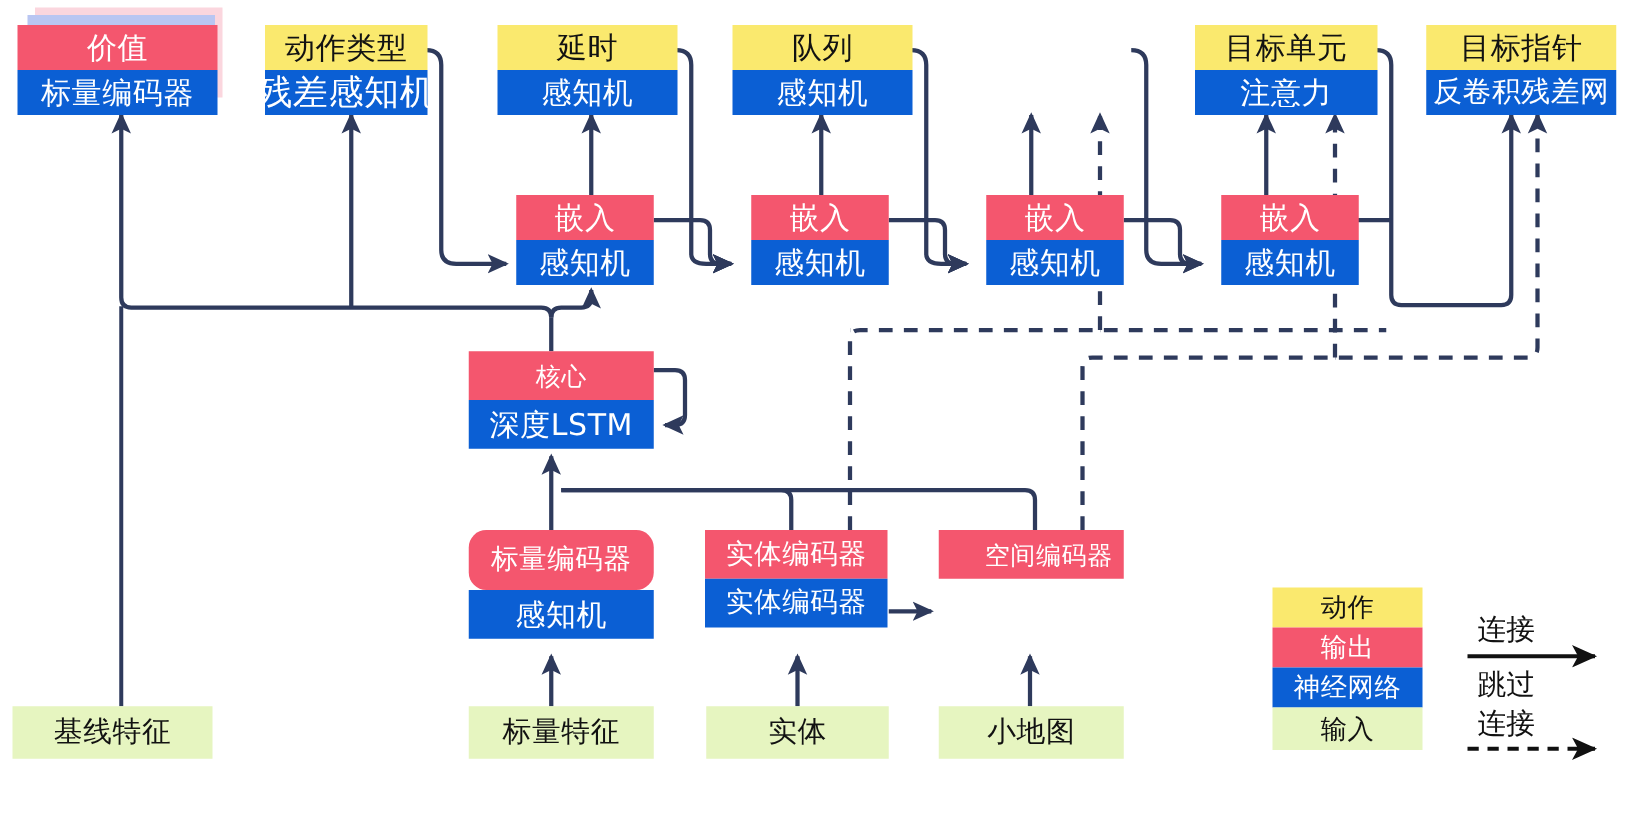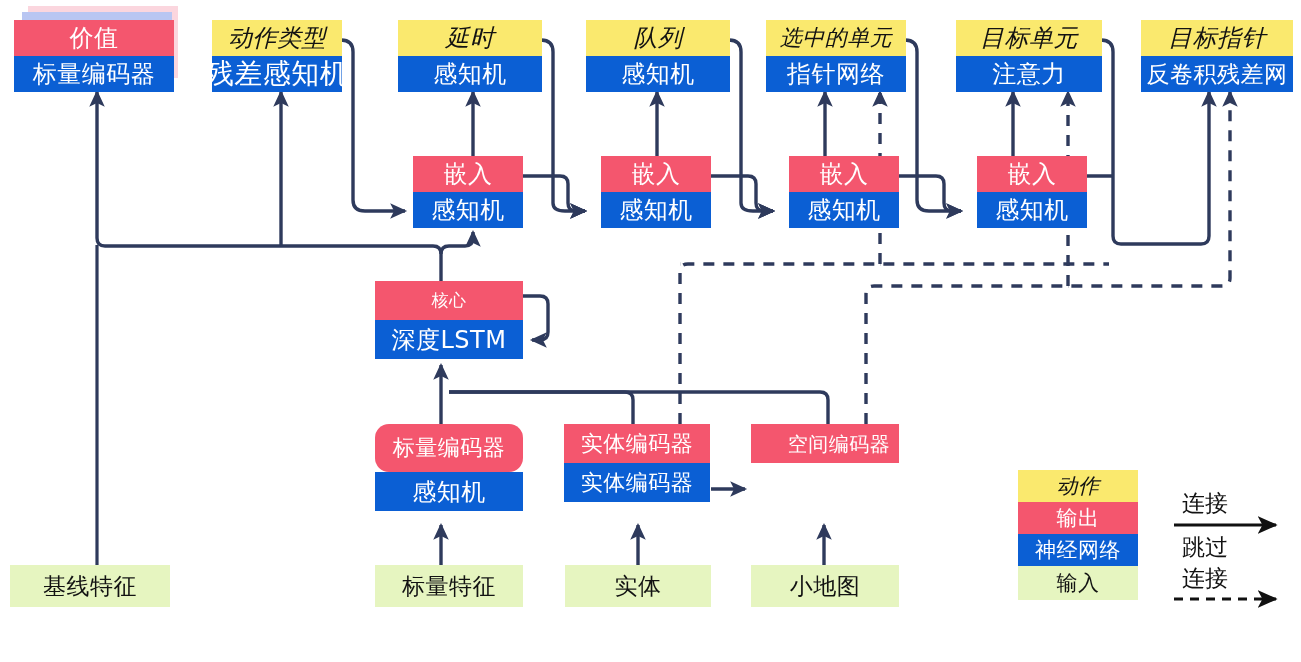--- a/index.html
+++ b/index.html
@@ -2,21 +2,21 @@
 <html><head>
 <meta charset="utf-8">
 <style>
   html,body{margin:0;padding:0;background:#ffffff;}
   body{font-family:"DejaVu Sans","Liberation Sans",sans-serif;}
   #stage{position:relative;width:1301px;height:662px;background:#fff;overflow:hidden;}
   #wires{position:absolute;left:0;top:0;width:1301px;height:662px;}
   .node{position:absolute;box-sizing:border-box;z-index:5;}
   .cell{display:flex;align-items:center;justify-content:center;box-sizing:border-box;
         line-height:1;white-space:nowrap;letter-spacing:0.5px;}
-  .c-action{background:#FAE96E;color:#121212;font-style:italic;}
+  .c-action{background:#FAE96E;color:#121212;}
   .c-output{background:#F4566E;color:#ffffff;}
   .c-net{background:#0B5FD4;color:#ffffff;}
   .c-input{background:#E6F5C0;color:#121212;}
   .ghost{position:absolute;z-index:3;opacity:1;}
   .legend{position:absolute;z-index:6;}
   .legend .cell{justify-content:center;}
   .lg-label{position:absolute;color:#121212;white-space:nowrap;}
   .lg-rule{position:absolute;}
 </style>
 </head>
@@ -109,24 +109,20 @@
   <div class="node" style="left:398px;top:20px;width:144px;height:72px;">
     <div class="cell c-action" style="width:100%;height:36px;font-size:24px;">延时</div>
     <div class="cell c-net" style="width:100%;height:36px;font-size:24px;">感知机</div>
   </div>
 
   <div class="node" style="left:586px;top:20px;width:144px;height:72px;">
     <div class="cell c-action" style="width:100%;height:36px;font-size:24px;">队列</div>
     <div class="cell c-net" style="width:100%;height:36px;font-size:24px;">感知机</div>
   </div>
 
-  <div class="node" style="left:766px;top:20px;width:140px;height:72px;">
-    <div class="cell c-action" style="width:100%;height:36px;font-size:22px;">选中的单元</div>
-    <div class="cell c-net" style="width:100%;height:36px;font-size:24px;">指针网络</div>
-  </div>
 
   <div class="node" style="left:956px;top:20px;width:146px;height:72px;">
     <div class="cell c-action" style="width:100%;height:36px;font-size:24px;">目标单元</div>
     <div class="cell c-net" style="width:100%;height:36px;font-size:24px;">注意力</div>
   </div>
 
   <div class="node" style="left:1141px;top:20px;width:152px;height:72px;">
     <div class="cell c-action" style="width:100%;height:36px;font-size:24px;">目标指针</div>
     <div class="cell c-net" style="width:100%;height:36px;font-size:23px;">反卷积残差网</div>
   </div>
@@ -142,21 +138,21 @@
   <div class="node" style="left:789px;top:156px;width:110px;height:72px;">
     <div class="cell c-output" style="width:100%;height:36px;font-size:24px;">嵌入</div>
     <div class="cell c-net" style="width:100%;height:36px;font-size:24px;">感知机</div>
   </div>
   <div class="node" style="left:977px;top:156px;width:110px;height:72px;">
     <div class="cell c-output" style="width:100%;height:36px;font-size:24px;">嵌入</div>
     <div class="cell c-net" style="width:100%;height:36px;font-size:24px;">感知机</div>
   </div>
 
   <div class="node" style="left:375px;top:281px;width:148px;height:78px;">
-    <div class="cell c-output" style="width:100%;height:39px;font-size:17px;text-align:center;">核心</div>
+    <div class="cell c-output" style="width:100%;height:39px;font-size:20px;text-align:center;">核心</div>
     <div class="cell c-net" style="width:100%;height:39px;font-size:24px;">深度LSTM</div>
   </div>
 
   <div class="node" style="left:375px;top:424px;width:148px;height:78px;">
     <div class="cell c-output" style="width:100%;height:48px;font-size:22px;border-radius:14px;">标量编码器</div>
     <div class="cell c-net" style="width:100%;height:39px;font-size:24px;">感知机</div>
   </div>
   <div class="node" style="left:564px;top:424px;width:146px;height:78px;">
     <div class="cell c-output" style="width:100%;height:39px;font-size:22px;">实体编码器</div>
     <div class="cell c-net" style="width:100%;height:39px;font-size:22px;">实体编码器</div>

